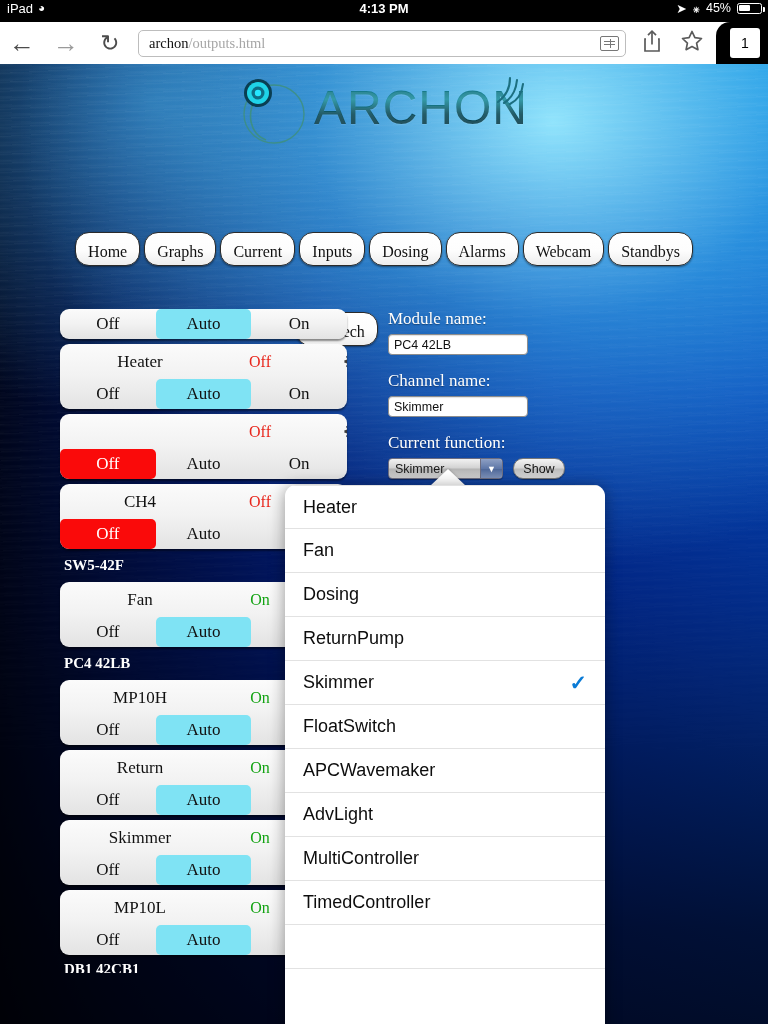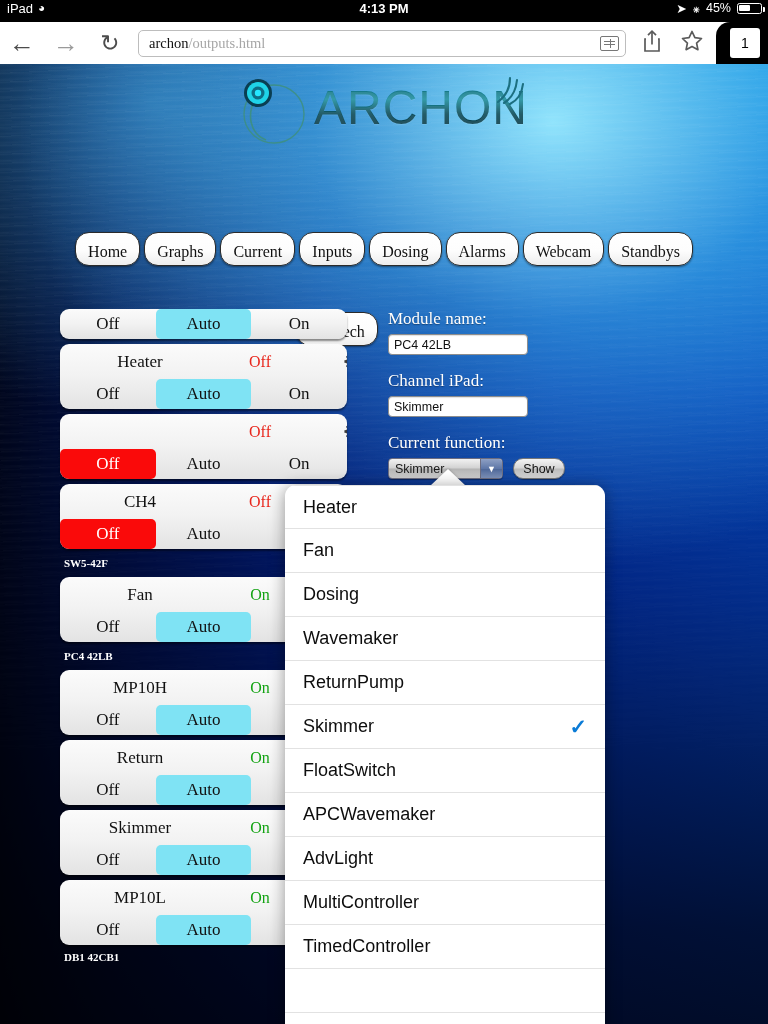--- a/index.html
+++ b/index.html
@@ -127,21 +127,21 @@
   .out-gear{ position:absolute; left:283px; top:8px; width:19px; height:19px; }
   .out-btns{ height:30px; display:flex; }
   .seg{
     flex:1; display:flex; align-items:center; justify-content:center;
     font-family:"Liberation Serif", serif; font-size:17px; color:#111;
   }
   .seg.sel-auto{ background:#7fe3f4; border-radius:5px; }
   .seg.sel-off{ background:#fa0a0a; color:#fff; border-radius:5px; }
   .out-card.partial .out-btns{ height:30px; }
   .group-head{
-    font-family:"Liberation Serif", serif; font-weight:bold; font-size:11px;
+    font-family:"Liberation Serif", serif; font-weight:bold; font-size:15px;
     color:#ffffff; padding:3px 0 4px 4px; margin-bottom:4px;
   }
   .group-head.clipped{ margin-bottom:0; }
 
   
   #form{ position:absolute; left:388px; top:245px; width:300px; }
   .f-label{
     font-family:"Liberation Serif", serif; font-size:17px; color:#ffffff;
     margin-bottom:5px; text-shadow:0 1px 1px rgba(0,0,0,.35);
   }
@@ -377,21 +377,21 @@
           <div class="seg sel-auto">Auto</div>
           <div class="seg">On</div>
         </div>
       </div>
       <div class="group-head clipped" style="height: 13px; overflow: hidden; padding-top: 1px;">DB1 42CB1</div>
     </div>
 
   <div id="form">
     <div class="f-label">Module name:</div>
     <div class="f-input">PC4 42LB</div>
-    <div class="f-label">Channel iPad:</div>
+    <div class="f-label">Channel name:</div>
     <div class="f-input">Skimmer</div>
     <div class="f-label">Current function:</div>
     <div id="fn-row">
       <div class="sel">
         <span class="val">Skimmer</span>
         <span class="arrow">▼</span>
       </div>
       <div class="btn">Show</div>
     </div>
   </div>
@@ -404,24 +404,20 @@
       </div>
       <div class="pop-item">
         <span>Fan</span>
         <span class="chk hide">✓</span>
       </div>
       <div class="pop-item">
         <span>Dosing</span>
         <span class="chk hide">✓</span>
       </div>
       <div class="pop-item">
-        <span>Wavemaker</span>
-        <span class="chk hide">✓</span>
-      </div>
-      <div class="pop-item">
         <span>ReturnPump</span>
         <span class="chk hide">✓</span>
       </div>
       <div class="pop-item">
         <span>Skimmer</span>
         <span class="chk">✓</span>
       </div>
       <div class="pop-item">
         <span>FloatSwitch</span>
         <span class="chk hide">✓</span>

